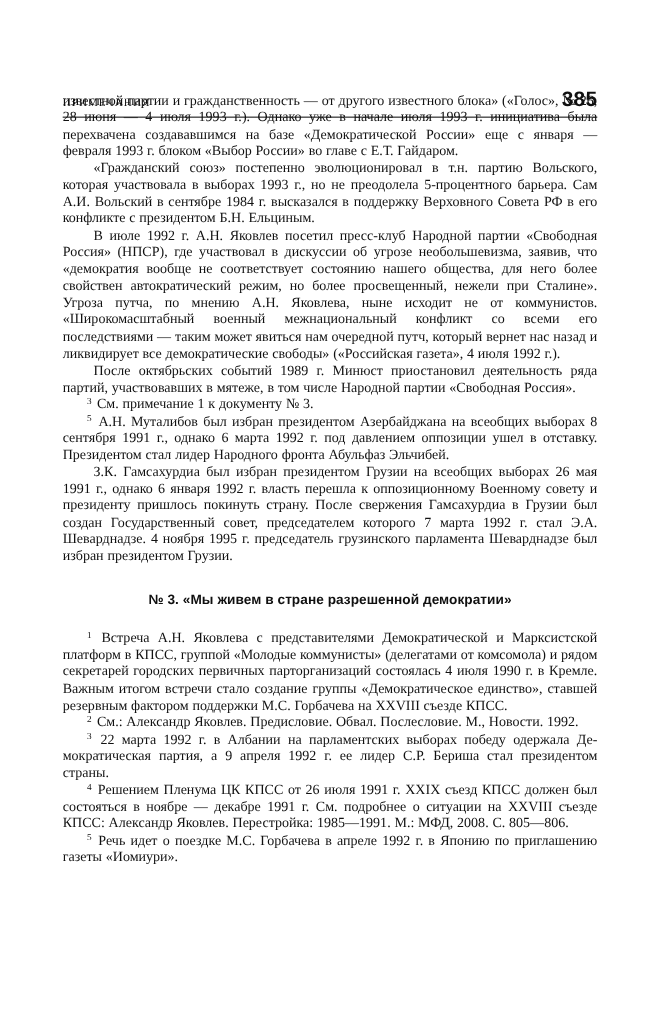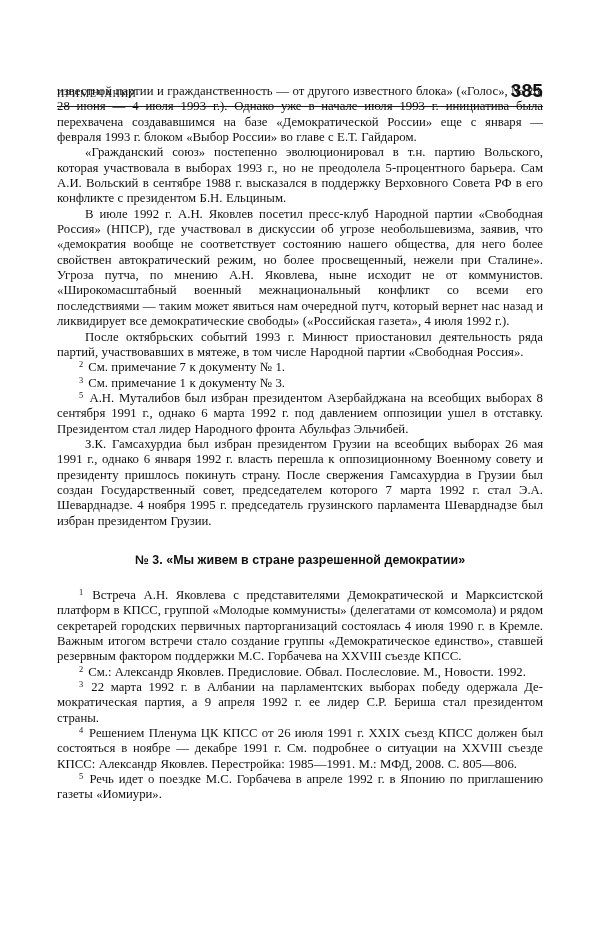--- a/index.html
+++ b/index.html
@@ -101,24 +101,23 @@
 
   <div class="running-head">
     <span class="running-head-title">ПРИМЕЧАНИЯ</span>
     <span class="running-head-folio">385</span>
   </div>
 
   <div class="column">
 
     <div id="body-paragraphs">
         <p class="para noindent" id="para-continued-golos">известной партии и гражданственность — от другого известного блока» («Голос», № 26, 28 июня — 4 июля 1993 г.). Однако уже в начале июля 1993 г. инициатива была перехвачена создававшимся на базе «Демократической России» еще с янва­ря — февраля 1993 г. блоком «Выбор России» во главе с Е.Т. Гайдаром.</p>
-        <p class="para" id="para-grazhdanskiy-soyuz">«Гражданский союз» постепенно эволюционировал в т.н. партию Вольско­го, которая участвовала в выборах 1993 г., но не преодолела 5-процентного барь­ера. Сам А.И. Вольский в сентябре 1988 г. высказался в поддержку Верховного Совета РФ в его конфликте с президентом Б.Н. Ельциным.</p>
+        <p class="para" id="para-grazhdanskiy-soyuz">«Гражданский союз» постепенно эволюционировал в т.н. партию Вольско­го, которая участвовала в выборах 1993 г., но не преодолела 5-процентного барь­ера. Сам А.И. Вольский в сентябре 1984 г. высказался в поддержку Верховного Совета РФ в его конфликте с президентом Б.Н. Ельциным.</p>
         <p class="para" id="para-iyul-1992">В июле 1992 г. А.Н. Яковлев посетил пресс-клуб Народной партии «Свобод­ная Россия» (НПСР), где участвовал в дискуссии об угрозе необольшевизма, за­явив, что «демократия вообще не соответствует состоянию нашего общества, для него более свойствен автократический режим, но более просвещенный, нежели при Сталине». Угроза путча, по мнению А.Н. Яковлева, ныне исходит не от ком­мунистов. «Широкомасштабный военный межнациональный конфликт со всеми его последствиями — таким может явиться нам очередной путч, который вернет нас назад и ликвидирует все демократические свободы» («Российская газета», 4 июля 1992 г.).</p>
-        <p class="para" id="para-posle-oktyabrya">После октябрьских событий 1993 г. Минюст приостановил деятельность ря­да партий, участвовавших в мятеже, в том числе Народной партии «Свободная Россия».</p>
-        <p class="para note" id="note-2"><sup class="fn">2</sup> См. примечание 7 к документу № 1.</p>
+        <p class="para" id="para-posle-oktyabrya">После октябрьских событий 1989 г. Минюст приостановил деятельность ря­да партий, участвовавших в мятеже, в том числе Народной партии «Свободная Россия».</p>
         <p class="para note" id="note-3"><sup class="fn">3</sup> См. примечание 1 к документу № 3.</p>
         <p class="para note" id="note-5"><sup class="fn">5</sup> А.Н. Муталибов был избран президентом Азербайджана на всеобщих выбо­рах 8 сентября 1991 г., однако 6 марта 1992 г. под давлением оппозиции ушел в отставку. Президентом стал лидер Народного фронта Абульфаз Эльчибей.</p>
         <p class="para" id="para-gamsakhurdia">З.К. Гамсахурдиа был избран президентом Грузии на всеобщих выборах 26 мая 1991 г., однако 6 января 1992 г. власть перешла к оппозиционному Воен­ному совету и президенту пришлось покинуть страну. После свержения Гамса­хурдиа в Грузии был создан Государственный совет, председателем которого 7 марта 1992 г. стал Э.А. Шеварднадзе. 4 ноября 1995 г. председатель грузинского парламента Шеварднадзе был избран президентом Грузии.</p>
       </div>
 
     <h2 class="section-heading">№ 3. «Мы живем в стране разрешенной демократии»</h2>
 
     <div id="section-notes">
         <p class="para note" id="section-note-1"><sup class="fn">1</sup> Встреча А.Н. Яковлева с представителями Демократической и Марксистской платформ в КПСС, группой «Молодые коммунисты» (делегатами от комсомола) и рядом секретарей городских первичных парторганизаций состоялась 4 июля 1990 г. в Кремле. Важным итогом встречи стало создание группы «Демократи­ческое единство», ставшей резервным фактором поддержки М.С. Горбачева на XXVIII съезде КПСС.</p>
         <p class="para note" id="section-note-2"><sup class="fn">2</sup> См.: Александр Яковлев. Предисловие. Обвал. Послесловие. М., Новости. 1992.</p>

